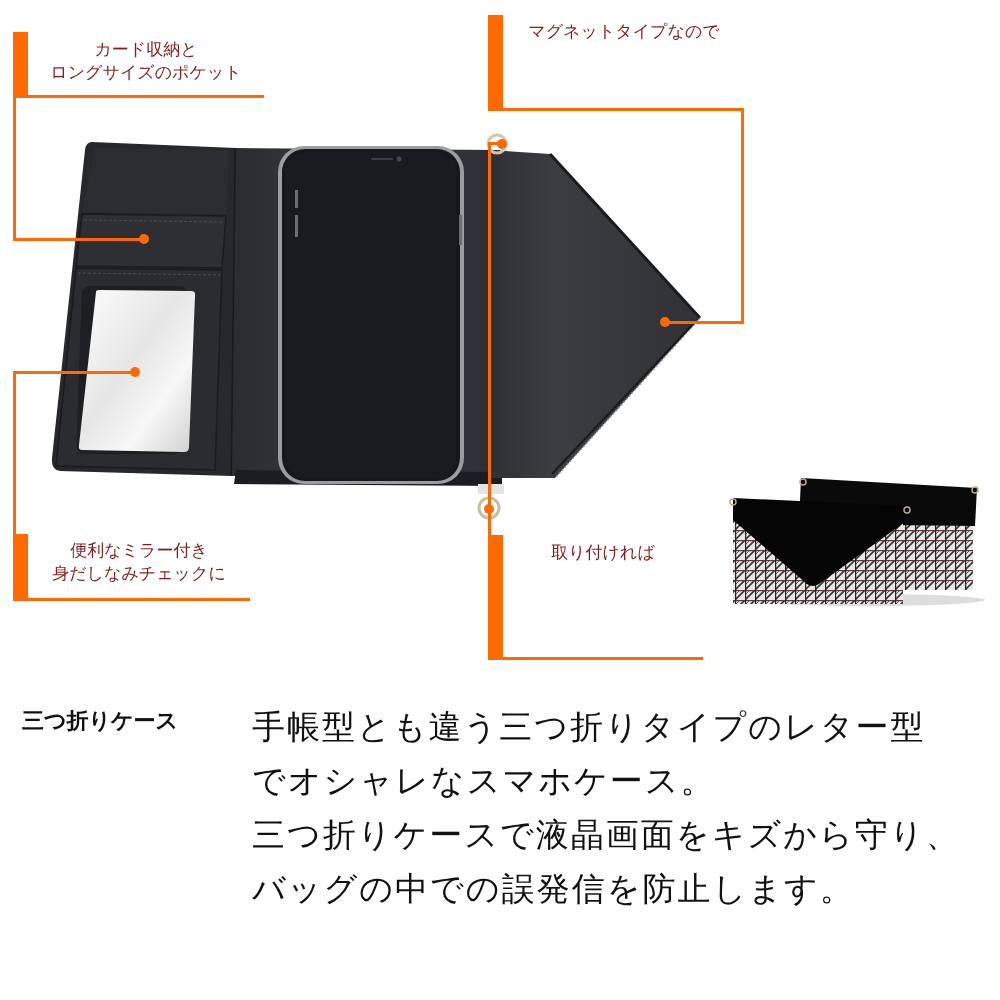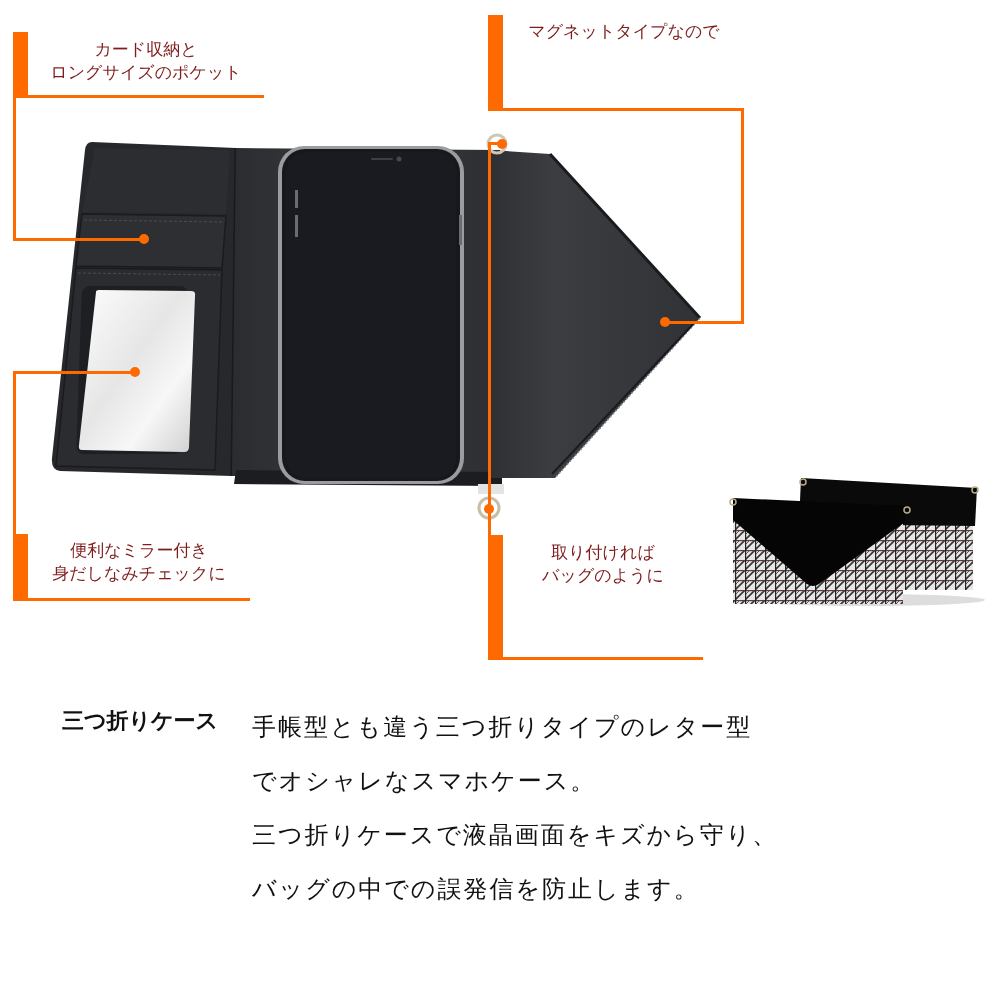--- a/index.html
+++ b/index.html
@@ -2,22 +2,22 @@
 <html><head>
 <meta charset="utf-8">
 <style>
   html,body{margin:0;padding:0;background:#fff;}
   body{width:1000px;height:1000px;position:relative;overflow:hidden;font-family:"DejaVu Sans","Liberation Sans",sans-serif;}
   .abs{position:absolute;}
   .callout-text{position:absolute;color:#7f1d1d;font-size:17px;line-height:23px;text-align:center;white-space:nowrap;}
   .bar{position:absolute;background:#ff6a00;}
   .line{position:absolute;background:#ff6a00;}
   .dot{position:absolute;width:10px;height:10px;border-radius:50%;background:#ff6a00;}
-  .desc-label{position:absolute;left:22px;top:706px;font-size:22px;font-weight:bold;color:#111;white-space:nowrap;letter-spacing:0px;margin-left:40px;}
-  .desc-body{position:absolute;left:252px;top:700px;font-size:24px;line-height:54px;color:#111;letter-spacing:2px;}
+  .desc-label{position:absolute;left:22px;top:706px;font-size:22px;font-weight:bold;color:#111;white-space:nowrap;letter-spacing:0px;}
+  .desc-body{position:absolute;left:252px;top:700px;font-size:33px;line-height:54px;color:#111;letter-spacing:2px;}
   .desc-body div{white-space:nowrap;}
 </style>
 </head>
 <body>
 
 <svg class="abs" style="left:0;top:0" width="1000" height="700" viewBox="0 0 1000 700">
   <defs>
     <linearGradient id="mirrorG" x1="0" y1="0" x2="1" y2="1">
       <stop offset="0" stop-color="#fdfdfd"></stop>
       <stop offset="0.45" stop-color="#e6e6e6"></stop>
@@ -135,21 +135,20 @@
 </div>
 
 <div class="dot" style="left:497px;top:139px;"></div>
 <div class="line" style="left:488px;top:142px;width:12px;height:3px;"></div>
 <div class="line" style="left:488px;top:142px;width:3px;height:518px;"></div>
 <div class="dot" style="left:484px;top:504px;"></div>
 <div class="bar" style="left:488px;top:535px;width:15px;height:125px;"></div>
 <div class="line" style="left:488px;top:657px;width:215px;height:3px;"></div>
 <div class="callout-text" style="left:505px;top:541px;width:196px;">
   <div>取り付ければ</div>
-  <div>バッグのように</div>
 </div>
 
 <div class="desc-label">三つ折りケース</div>
 <div class="desc-body">
   <div>手帳型とも違う三つ折りタイプのレター型</div>
   <div>でオシャレなスマホケース。</div>
   <div>三つ折りケースで液晶画面をキズから守り、</div>
   <div>バッグの中での誤発信を防止します。</div>
 </div>
 

